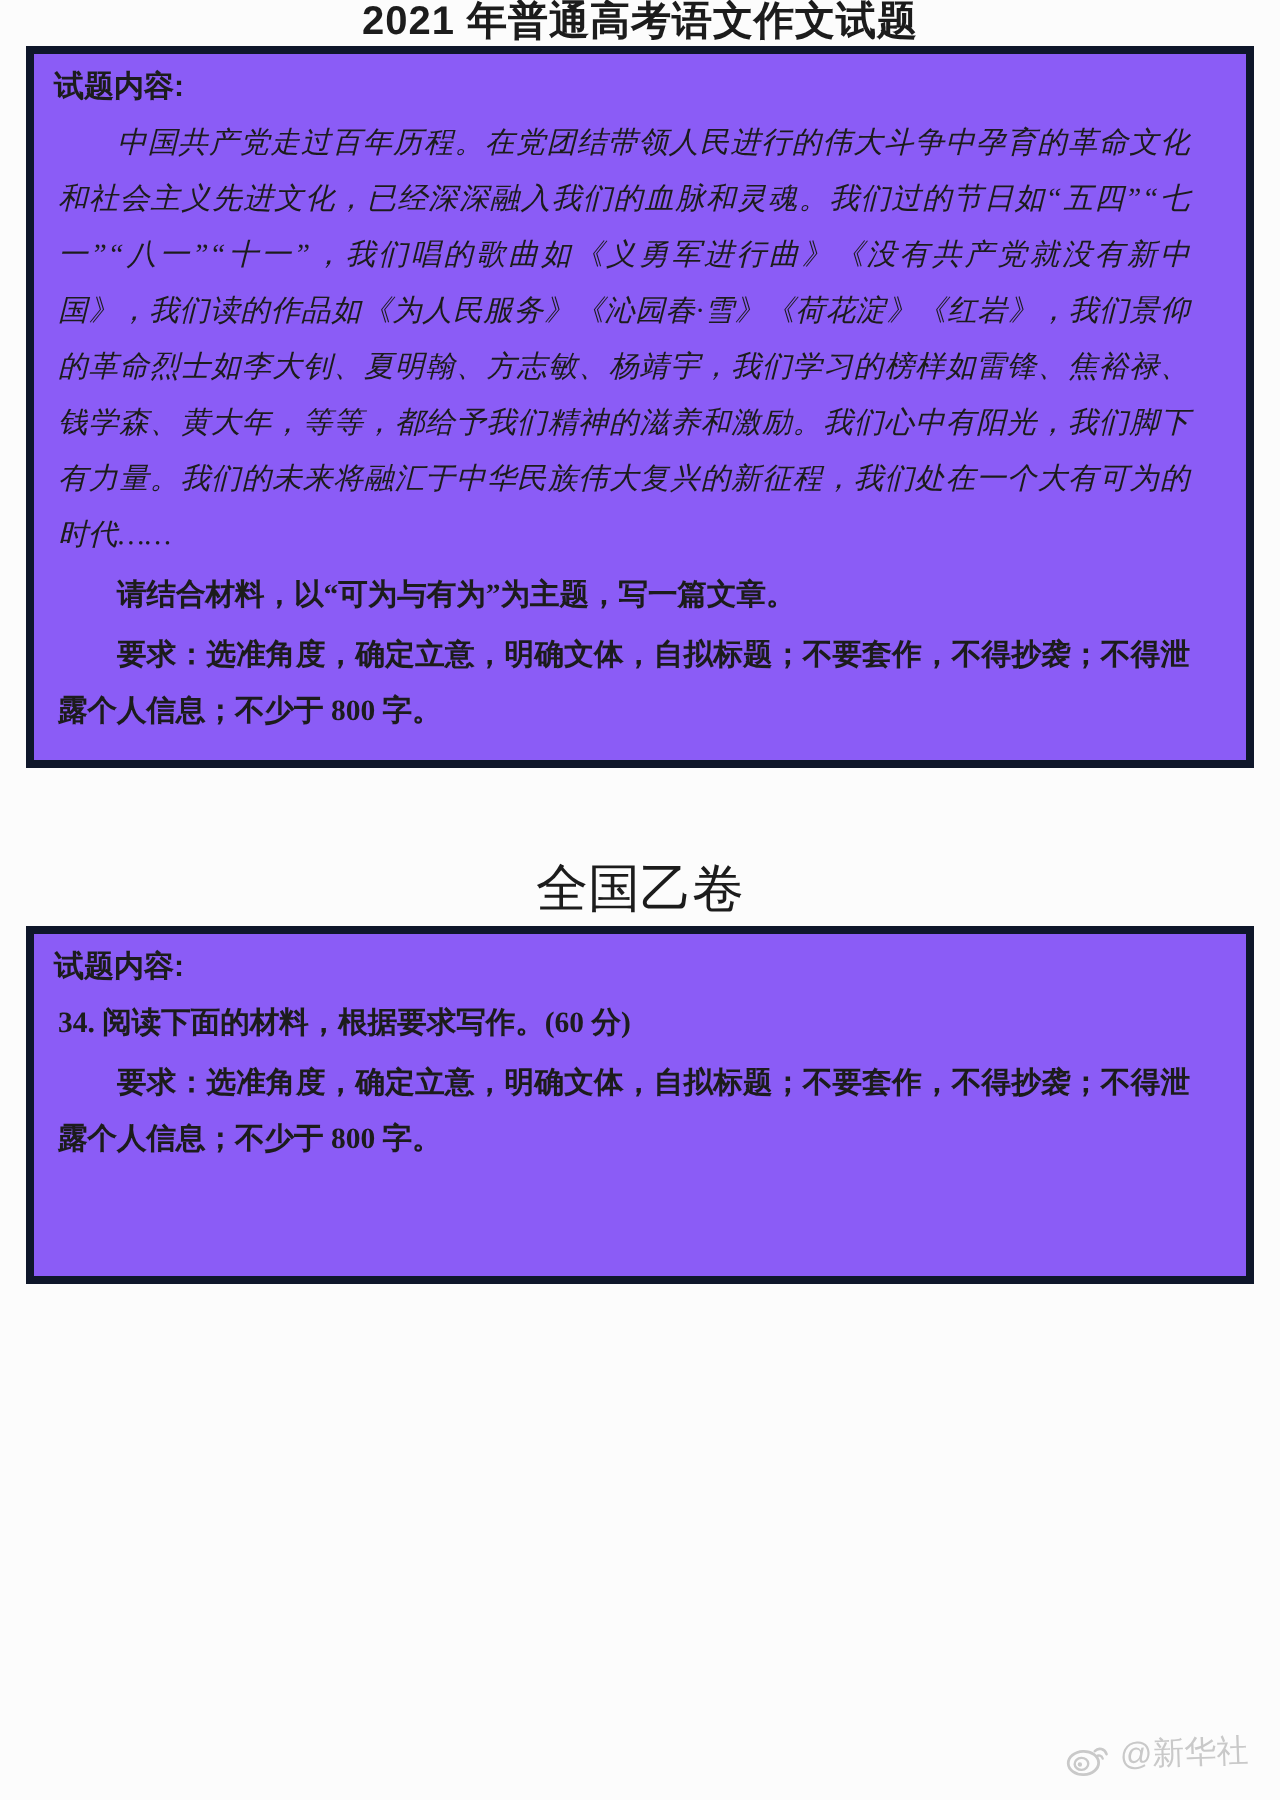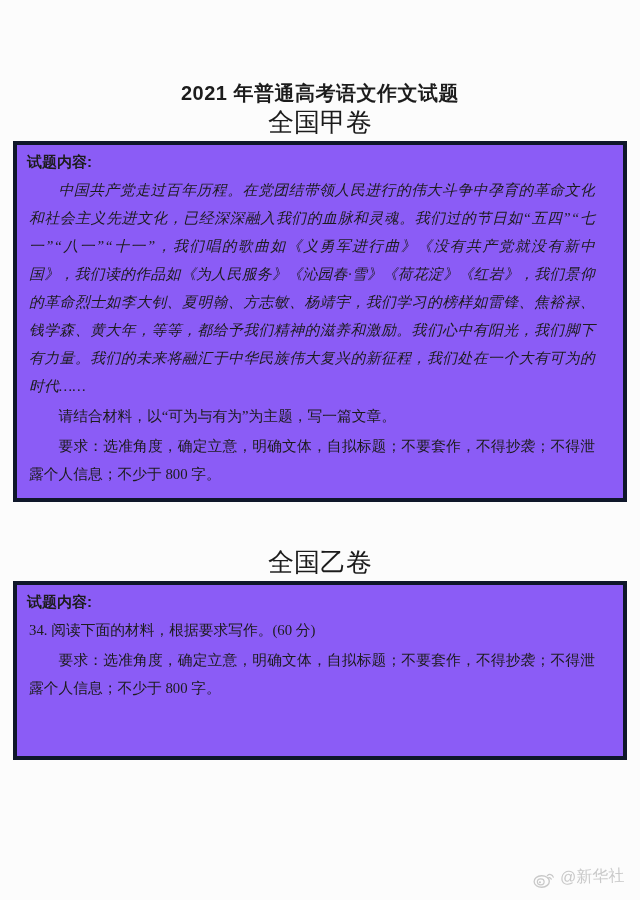--- a/index.html
+++ b/index.html
@@ -16,21 +16,20 @@
     color: #1c1c1c;
     -webkit-font-smoothing: antialiased;
   }
   .page {
     width: 640px;
     height: 900px;
     position: relative;
   }
   .doc-title {
     margin: 0;
-    padding-top: 82px;
     text-align: center;
     font-family: "Liberation Sans", sans-serif;
     font-weight: bold;
     font-size: 20px;
     line-height: 23px;
     letter-spacing: 0.5px;
   }
   .section-heading {
     margin: 2px 0 2px 0;
     text-align: center;
@@ -68,20 +67,21 @@
   .indent {
     text-indent: 2em;
   }
   .kai {
     
     font-style: italic;
     letter-spacing: 0.3px;
   }
   .song {
     font-style: normal;
+    font-weight: bold;
   }
   .watermark {
     position: absolute;
     right: 16px;
     bottom: 12px;
     display: flex;
     align-items: center;
     gap: 5px;
     color: #c9c9c9;
     font-size: 16px;
@@ -93,21 +93,20 @@
     display: block;
   }
 </style>
 </head>
 <body>
 
 <div class="page">
 
   <h1 class="doc-title">2021 年普通高考语文作文试题</h1>
 
-  <h2 class="section-heading">全国甲卷</h2>
 
   <div class="question-box">
     <p class="content-label">试题内容:</p>
     <p class="para indent kai">中国共产党走过百年历程。在党团结带领人民进行的伟大斗争中孕育的革命文化和社会主义先进文化，已经深深融入我们的血脉和灵魂。我们过的节日如“五四”“七一”“八一”“十一”，我们唱的歌曲如《义勇军进行曲》《没有共产党就没有新中国》，我们读的作品如《为人民服务》《沁园春·雪》《荷花淀》《红岩》，我们景仰的革命烈士如李大钊、夏明翰、方志敏、杨靖宇，我们学习的榜样如雷锋、焦裕禄、钱学森、黄大年，等等，都给予我们精神的滋养和激励。我们心中有阳光，我们脚下有力量。我们的未来将融汇于中华民族伟大复兴的新征程，我们处在一个大有可为的时代……</p>
     <p class="para indent song">请结合材料，以“可为与有为”为主题，写一篇文章。</p>
     <p class="para indent song">要求：选准角度，确定立意，明确文体，自拟标题；不要套作，不得抄袭；不得泄露个人信息；不少于 800 字。</p>
   </div>
 
   <h2 class="section-heading second">全国乙卷</h2>
 

